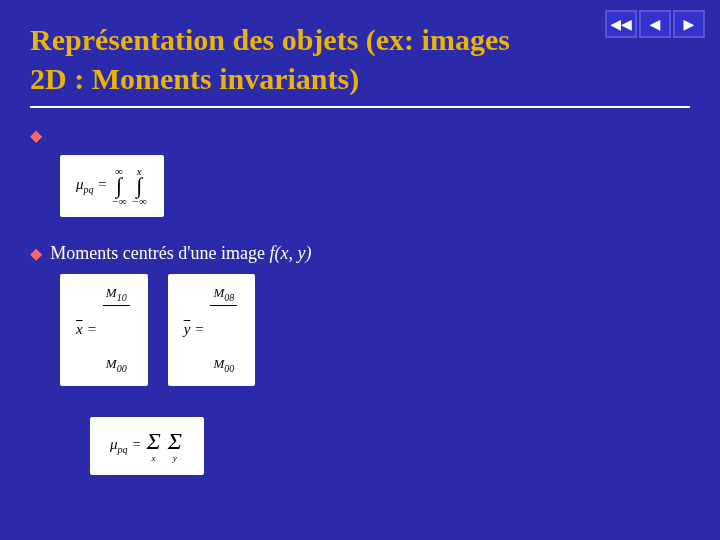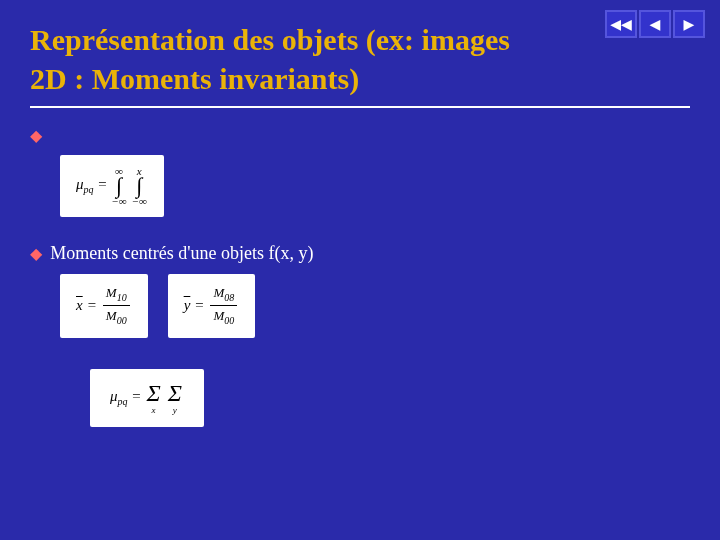--- a/index.html
+++ b/index.html
@@ -116,20 +116,21 @@
 
     .fraction .num {
       border-bottom: 1.5px solid black;
       padding: 0 3px 1px 3px;
       font-size: 13px;
     }
 
     .fraction .den {
       padding: 1px 3px 0 3px;
       font-size: 13px;
+      margin-top: 48px;
     }
 
     sub { font-size: 10px; font-style: italic; }
     sup { font-size: 10px; font-style: italic; }
 
     .overline {
       text-decoration: overline;
     }
 
     
@@ -192,21 +193,21 @@
           <span>−∞</span>
         </span>
       </div>
     </div>
   </div>
 
   <div class="bullet-section">
     <div class="bullet-label">
       <span class="diamond">◆</span>
       <span>
-        <span>Moments centrés d'une objets </span><span style="">f(x, y)</span>
+        <span>Moments centrés d'une image </span><span style="font-style:italic;">f(x, y)</span>
       </span>
     </div>
 
     <div class="formula-row">
 
       <div class="formula-box" style="margin-left:0;">
         <div class="math" style="display:flex; align-items:center; gap:4px;">
           <span class="overline">x</span>
           <span>=</span>
           <span class="fraction">

